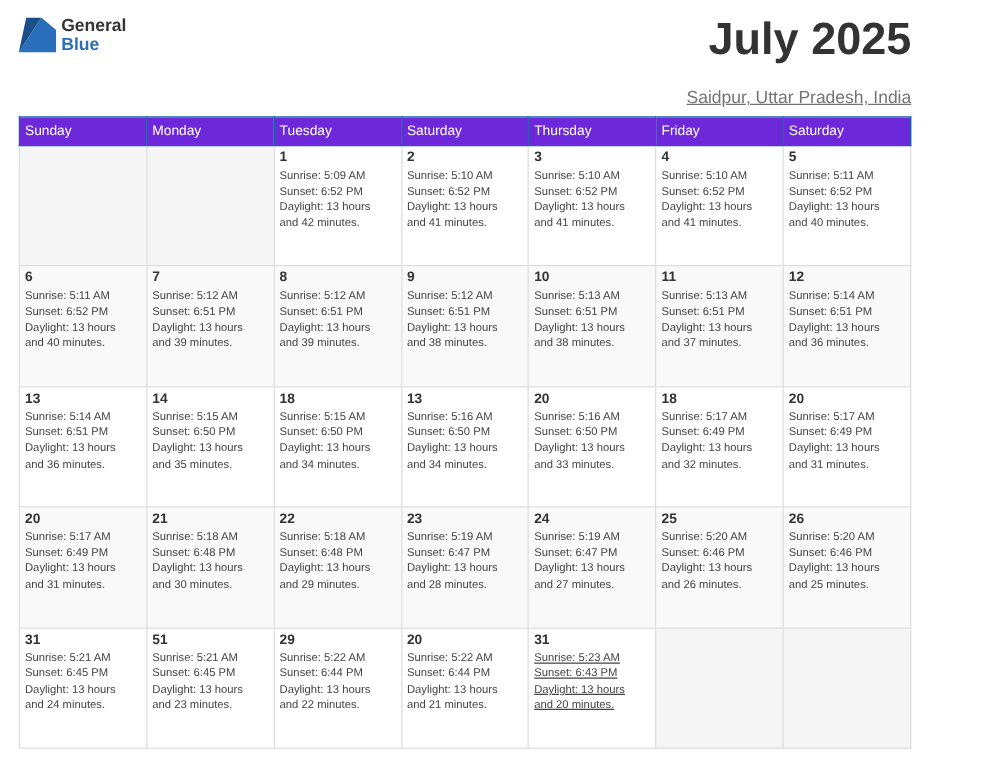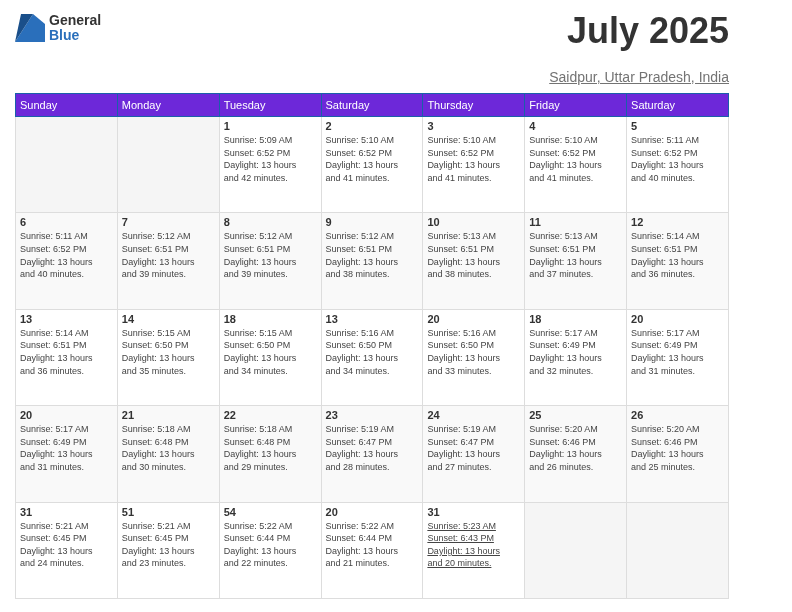--- a/index.html
+++ b/index.html
@@ -341,21 +341,21 @@
 and 24 minutes.</div>
           </td>
           <td>
             <span class="day-number">51</span>
             <div class="day-info" style="white-space: pre-line;">Sunrise: 5:21 AM
 Sunset: 6:45 PM
 Daylight: 13 hours
 and 23 minutes.</div>
           </td>
           <td>
-            <span class="day-number">54</span>
+            <span class="day-number">29</span>
             <div class="day-info" style="white-space: pre-line;">Sunrise: 5:22 AM
 Sunset: 6:44 PM
 Daylight: 13 hours
 and 22 minutes.</div>
           </td>
           <td>
             <span class="day-number">20</span>
             <div class="day-info" style="white-space: pre-line;">Sunrise: 5:22 AM
 Sunset: 6:44 PM
 Daylight: 13 hours

